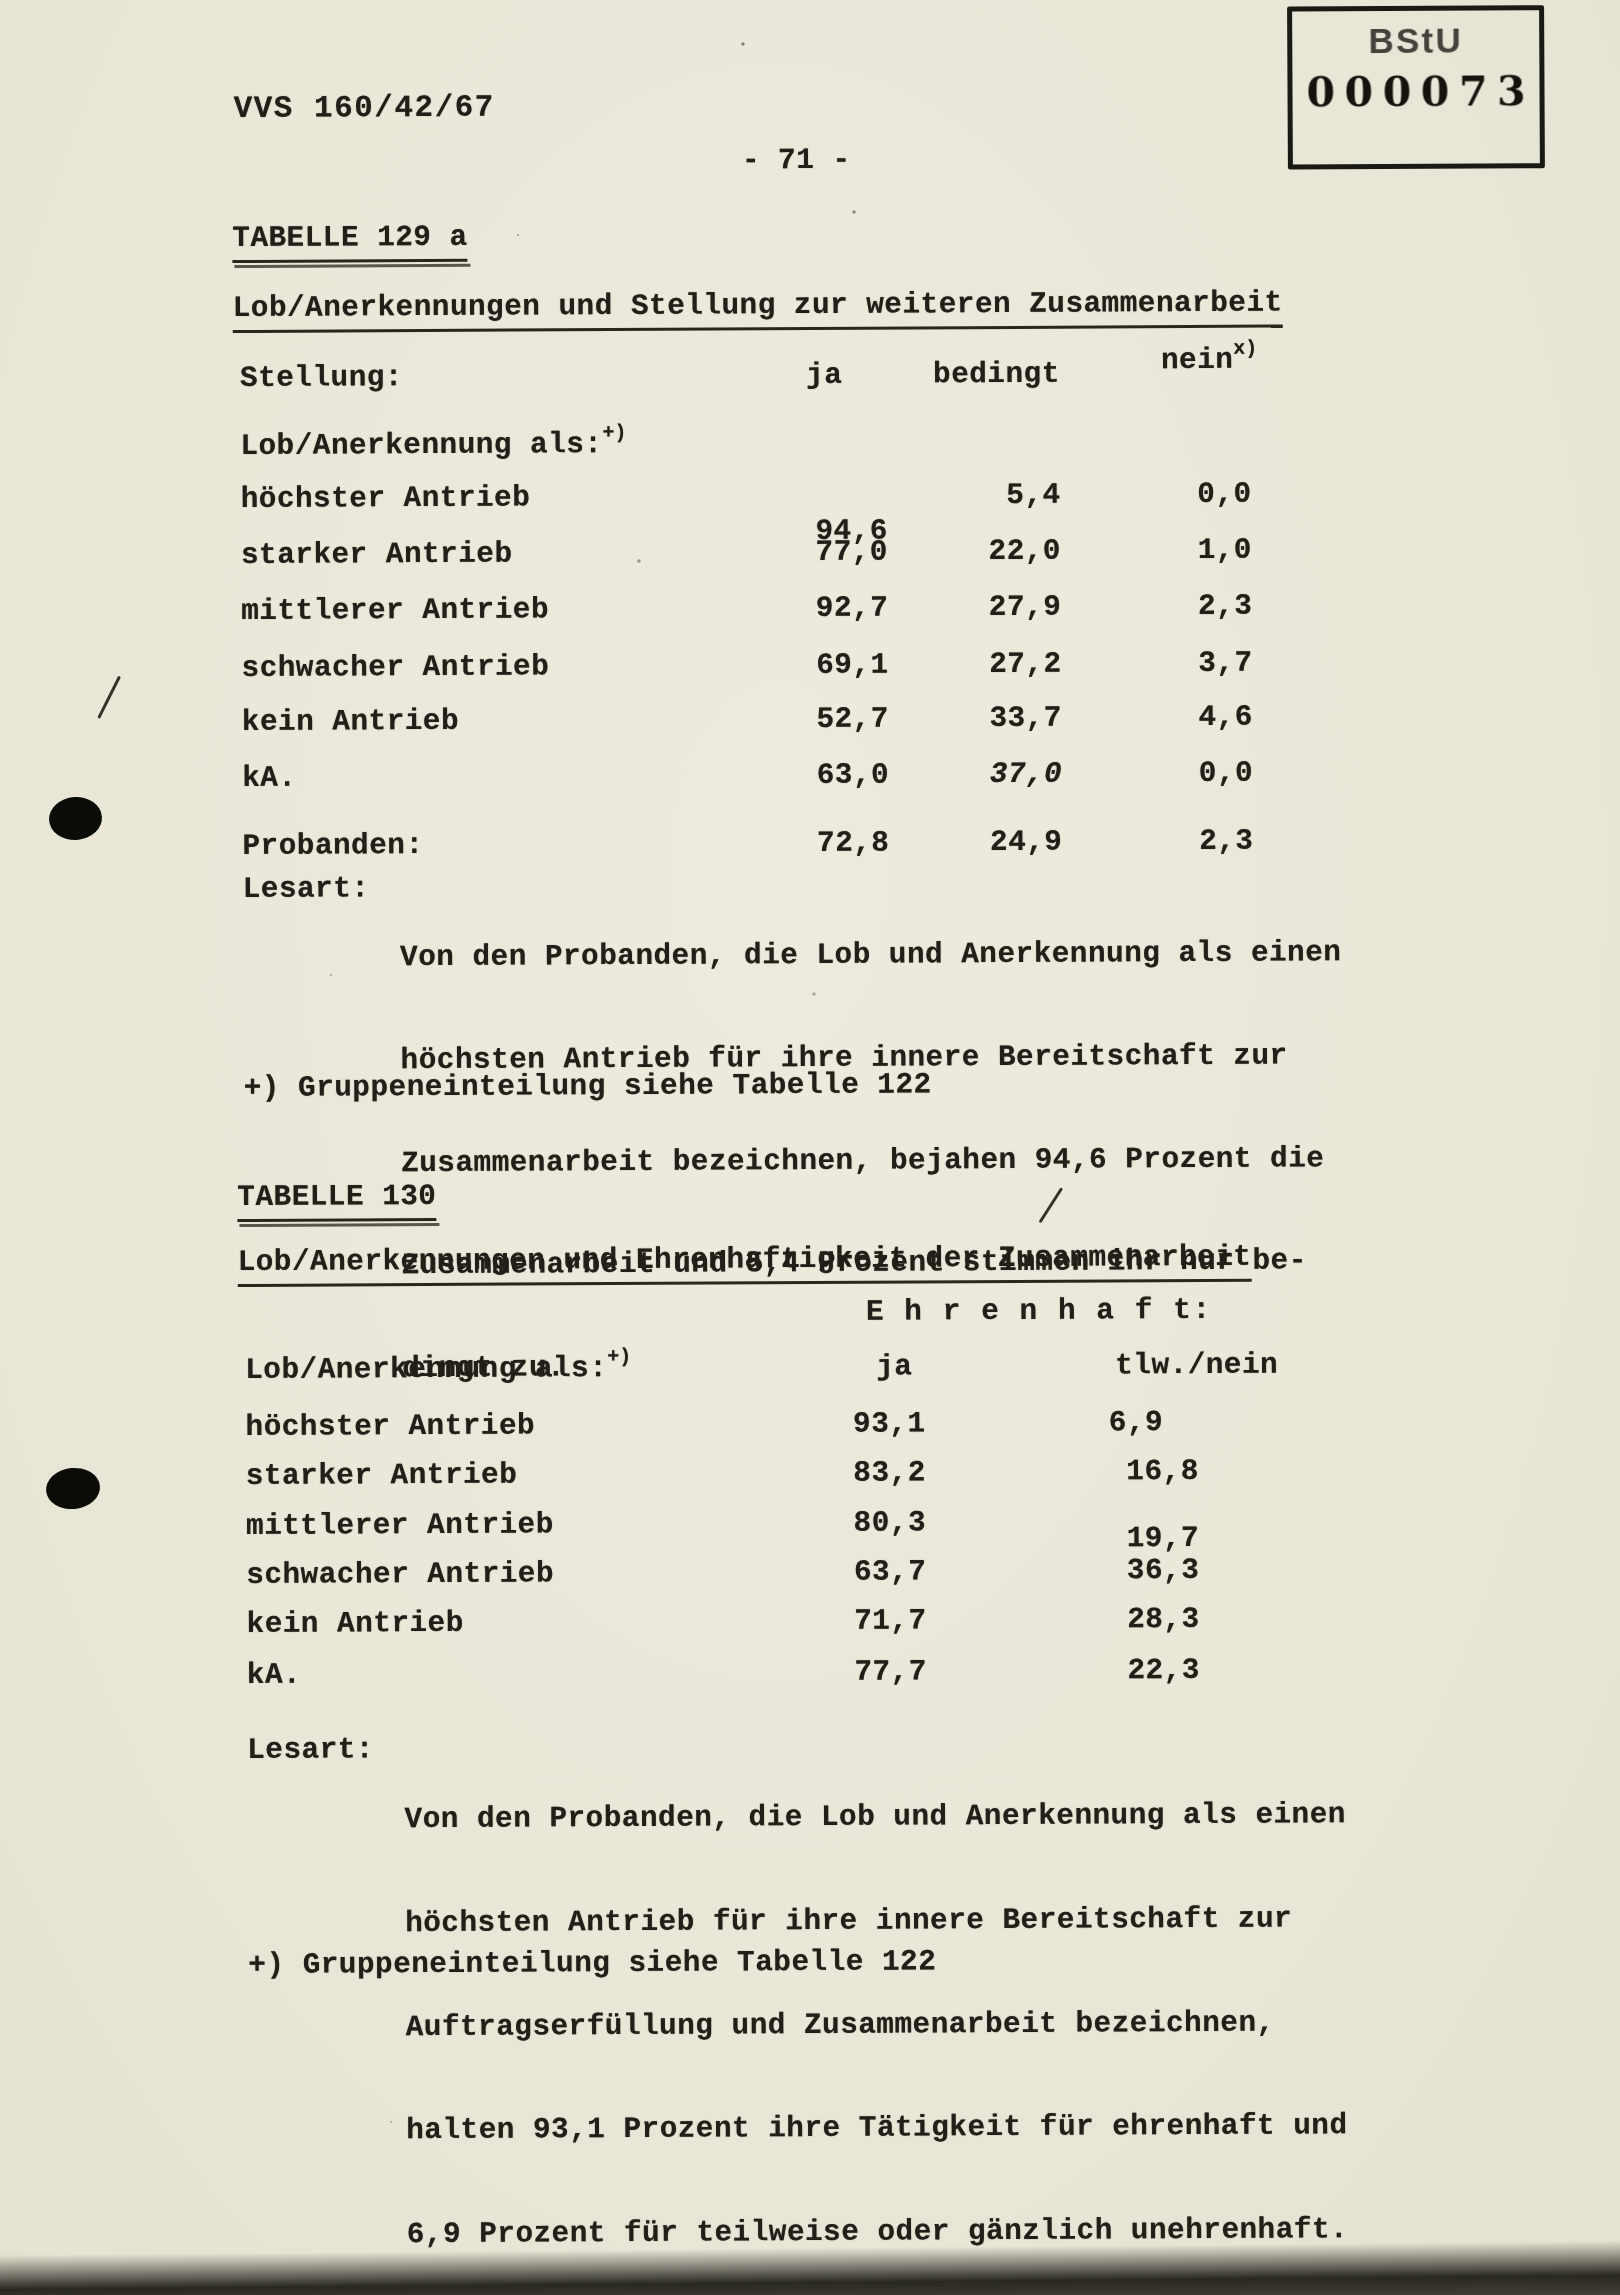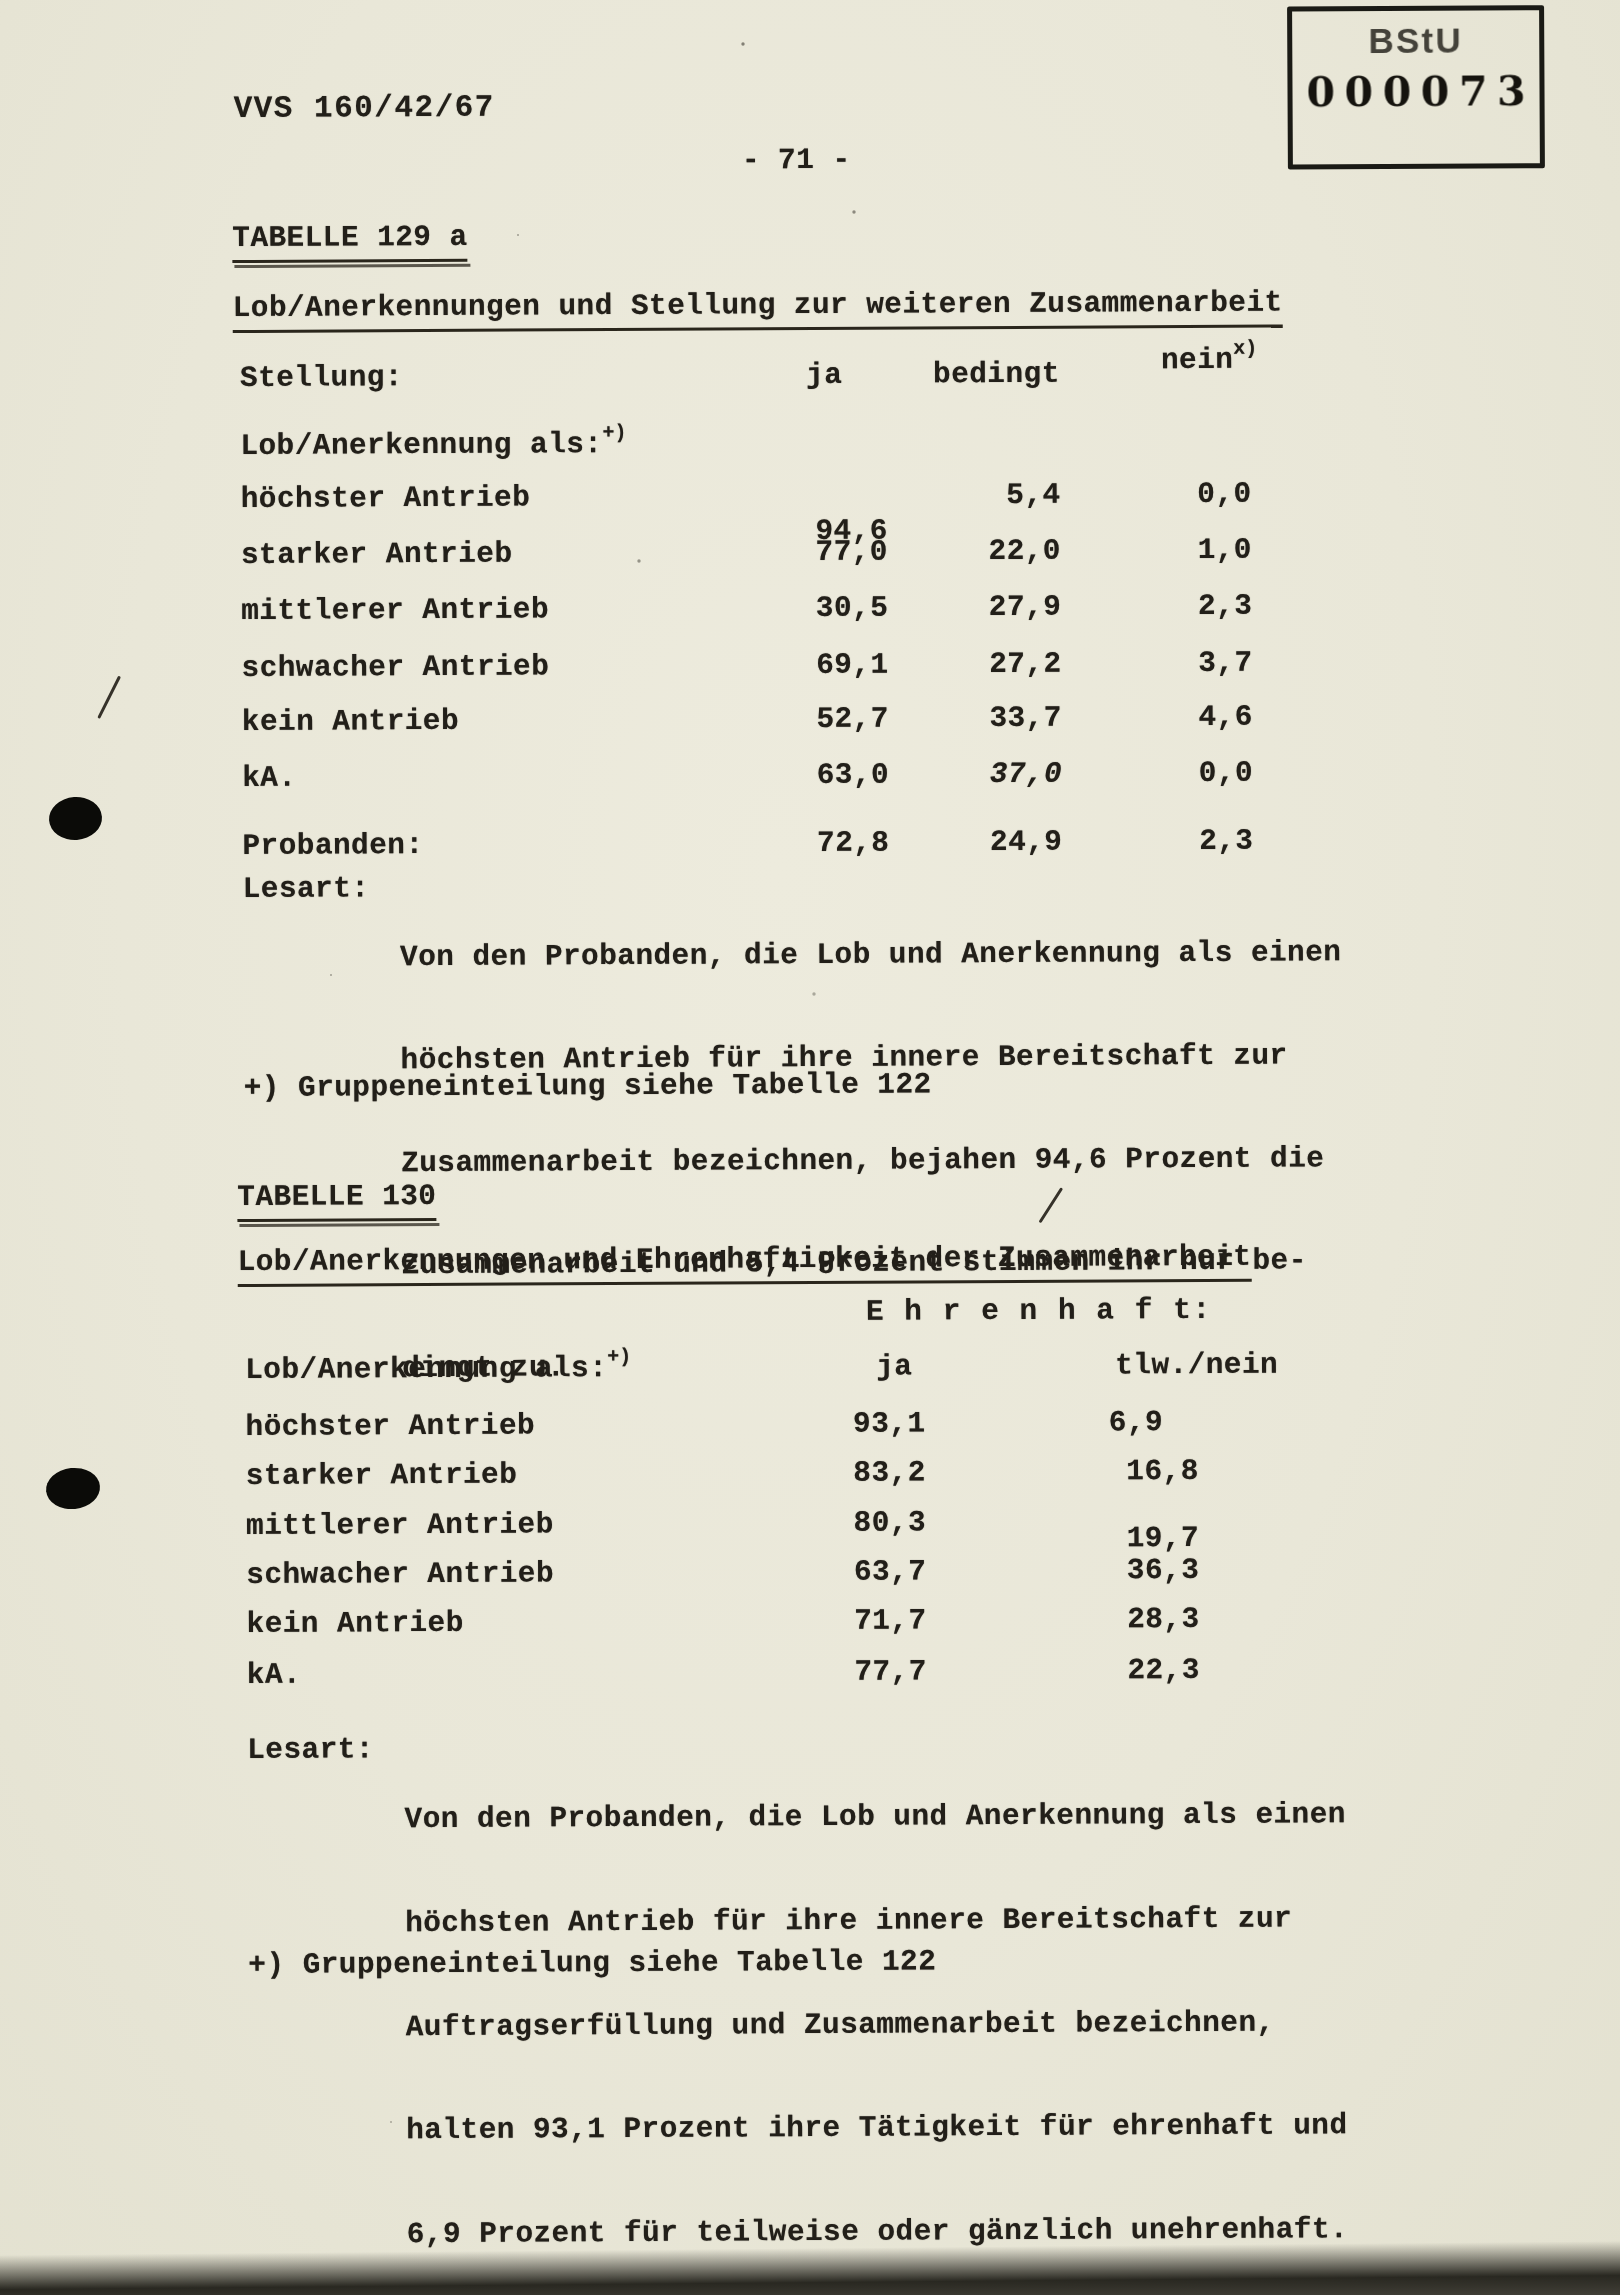--- a/index.html
+++ b/index.html
@@ -85,21 +85,21 @@
       <div class="tw num" style="left:1130px; top:480px;">0,0</div>
     </div>
     <div>
       <div class="tw" style="left:244px; top:536px;">starker Antrieb</div>
       <div class="tw num" style="left:766px; top:536px;">77,0</div>
       <div class="tw num" style="left:939px; top:536px;">22,0</div>
       <div class="tw num" style="left:1130px; top:536px;">1,0</div>
     </div>
     <div>
       <div class="tw" style="left:244px; top:592px;">mittlerer Antrieb</div>
-      <div class="tw num" style="left:766px; top:592px;">30,5</div>
+      <div class="tw num" style="left:766px; top:592px;">92,7</div>
       <div class="tw num" style="left:939px; top:592px;">27,9</div>
       <div class="tw num" style="left:1130px; top:592px;">2,3</div>
     </div>
     <div>
       <div class="tw" style="left:244px; top:649px;">schwacher Antrieb</div>
       <div class="tw num" style="left:766px; top:649px;">69,1</div>
       <div class="tw num" style="left:939px; top:649px;">27,2</div>
       <div class="tw num" style="left:1130px; top:649px;">3,7</div>
     </div>
     <div>

